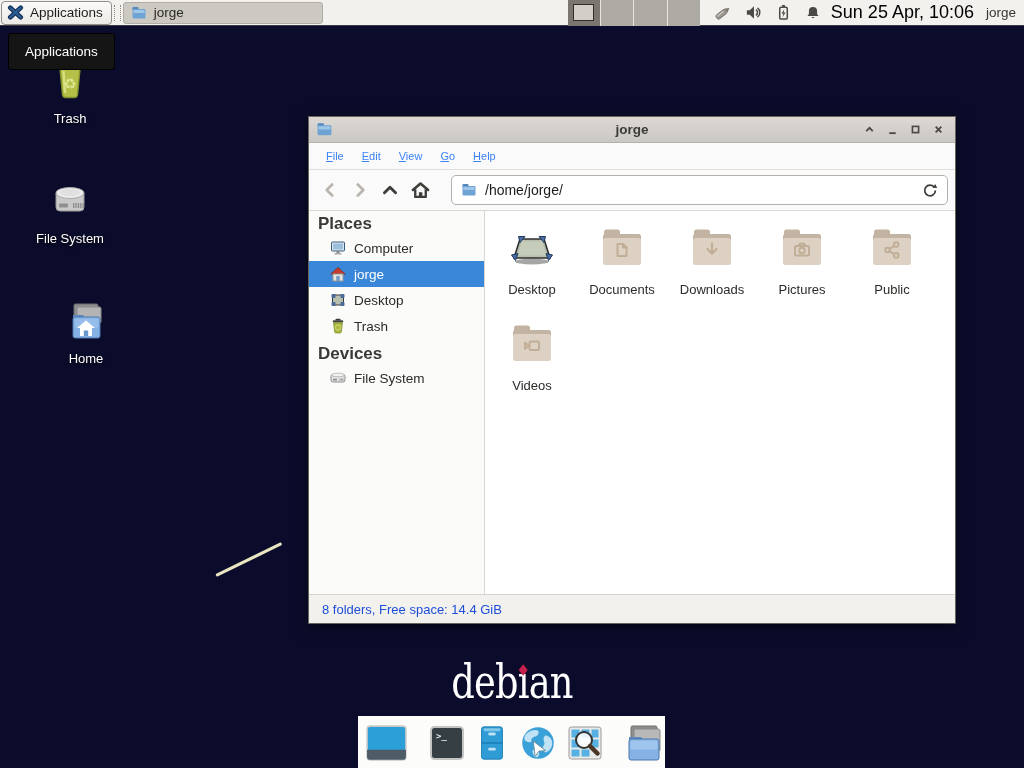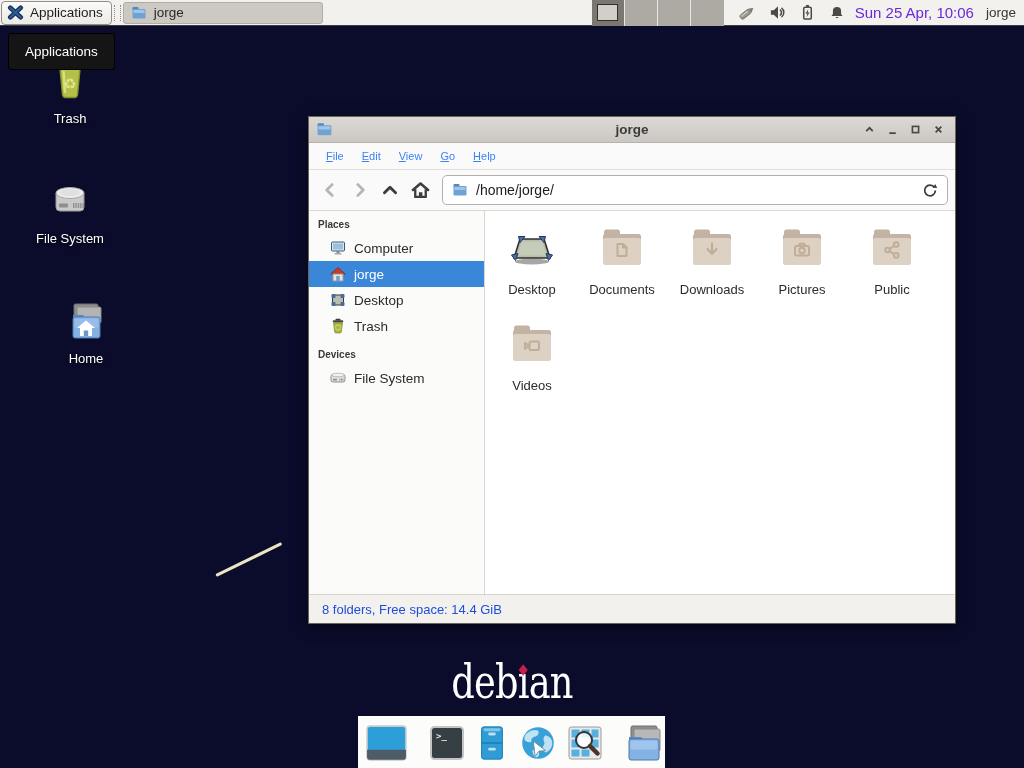--- a/index.html
+++ b/index.html
@@ -12,21 +12,21 @@
 .panel-handle{width:7px;height:16px;margin:0 2px;border-left:1px dotted #8f8b84;border-right:1px dotted #8f8b84}
 .task-btn{display:flex;align-items:center;gap:7px;width:200px;height:22px;padding:0 7px;border:1px solid #b1ada6;border-radius:3px;background:#ccc8c2;font-size:13.5px;color:#2c2a27}
 .spacer{flex:1}
 .ws{display:flex;height:26px;width:132px}
 .ws-cell{flex:1;background:#adaaa4;border-right:1px solid #e8e6e2;position:relative}
 .ws-cell:last-child{border-right:none}
 .ws-cell.active{background:#7b7770}
 .ws-win{position:absolute;left:5px;top:4px;width:21px;height:17px;background:#d2cec8;border:1px solid #2f2f2f}
 .tray{display:flex;align-items:center;gap:13px;margin:0 10px 0 14px}
 .tray svg{display:block}
-.clock{font-size:15px;color:#6d28d9;margin-right:12px;white-space:nowrap}
+.clock{font-size:18px;color:#000000;margin-right:12px;white-space:nowrap}
 .user{font-size:13.5px;color:#38362f;margin-right:8px}
 
 
 .tooltip{position:absolute;left:8px;top:33px;background:#151515;border:1px solid #000;border-radius:3px;color:#fff;font-size:13.5px;padding:10px 16px;z-index:40}
 
 
 .dicon{position:absolute;width:96px;text-align:center;color:#fff;font-size:13px;z-index:5}
 .dicon svg{width:48px;height:48px}
 .dicon .dlabel{margin-top:3px;text-shadow:0 1px 3px #000}
 .dicon.trash{left:22px;top:57px}
@@ -41,25 +41,25 @@
 .titlebar{height:26px;background:linear-gradient(#dcd9d5,#cbc8c3);display:flex;align-items:center;position:relative;border-bottom:1px solid #b5b1ab;flex:none}
 .title-icon{margin-left:7px;z-index:1;display:flex}
 .title-text{position:absolute;left:0;right:0;text-align:center;font-weight:bold;font-size:13.5px;color:#3d3b37}
 .controls{margin-left:auto;display:flex;gap:8px;padding-right:9px;z-index:1}
 .ctrl{width:15px;height:15px;display:flex;align-items:center;justify-content:center}
 .menubar{height:27px;background:#fbfafa;border-bottom:1px solid #e2dfdb;display:flex;align-items:center;padding-left:8px;flex:none}
 .menu-item{display:inline-block;padding:4px 9px;font-size:11px;color:#3b82f6}
 .menu-item::first-letter{text-decoration:underline}
 .toolbar{height:41px;background:#fbfafa;border-bottom:1px solid #dcd8d3;display:flex;align-items:center;padding:0 7px;gap:2px;flex:none}
 .nav-btn{width:28px;height:28px;display:flex;align-items:center;justify-content:center}
-.pathbar{flex:1;height:30px;margin-left:6px;border:1px solid #b5b1aa;border-radius:5px;background:#fff;display:flex;align-items:center;padding:0 9px;gap:8px}
+.pathbar{flex:1;height:30px;margin-left:15px;border:1px solid #b5b1aa;border-radius:5px;background:#fff;display:flex;align-items:center;padding:0 9px;gap:8px}
 .path-input{flex:1;border:none;outline:none;font-size:14px;color:#1c1c1c;font-family:inherit;background:transparent}
 .content{flex:1;display:flex;min-height:0}
 .sidebar{width:176px;background:#fbfbfa;border-right:1px solid #dad6d1;padding-top:2px;flex:none}
-.side-header{height:22px;display:flex;align-items:center;padding-left:9px;font-weight:bold;font-size:10px;color:#3b3935}
+.side-header{height:22px;display:flex;align-items:center;padding-left:9px;font-weight:bold;font-size:17px;color:#3b3935}
 .side-item{height:26px;display:flex;align-items:center;gap:8px;padding-left:21px;font-size:13.5px;color:#2d2b28}
 .side-item svg{flex:none}
 .side-item.selected{background:#3a86d9;color:#fff}
 .main{flex:1;background:#fff;display:flex;flex-wrap:wrap;align-content:flex-start;padding:13px 0 0 2px}
 .fcell{width:90px;height:96px;display:flex;flex-direction:column;align-items:center}
 .fcell svg{width:48px;height:48px}
 .flabel{margin-top:6px;font-size:13px;color:#2d2b28}
 .statusbar{height:29px;background:#f3f1ee;border-top:1px solid #d7d3ce;display:flex;align-items:center;padding-left:13px;font-size:13px;color:#1d4ed8;flex:none}
 
 

